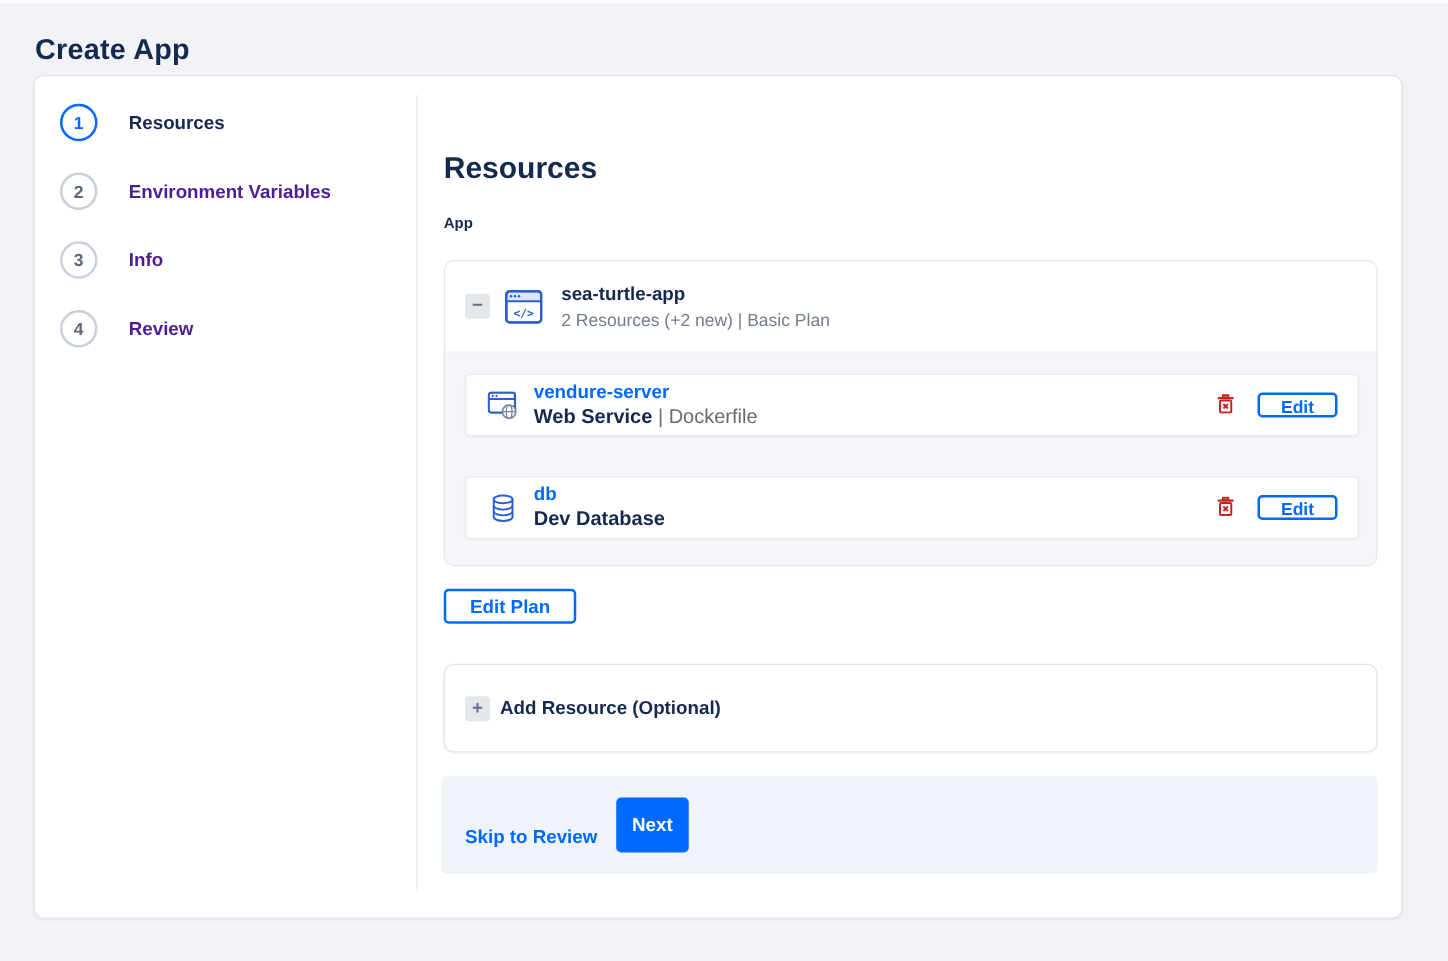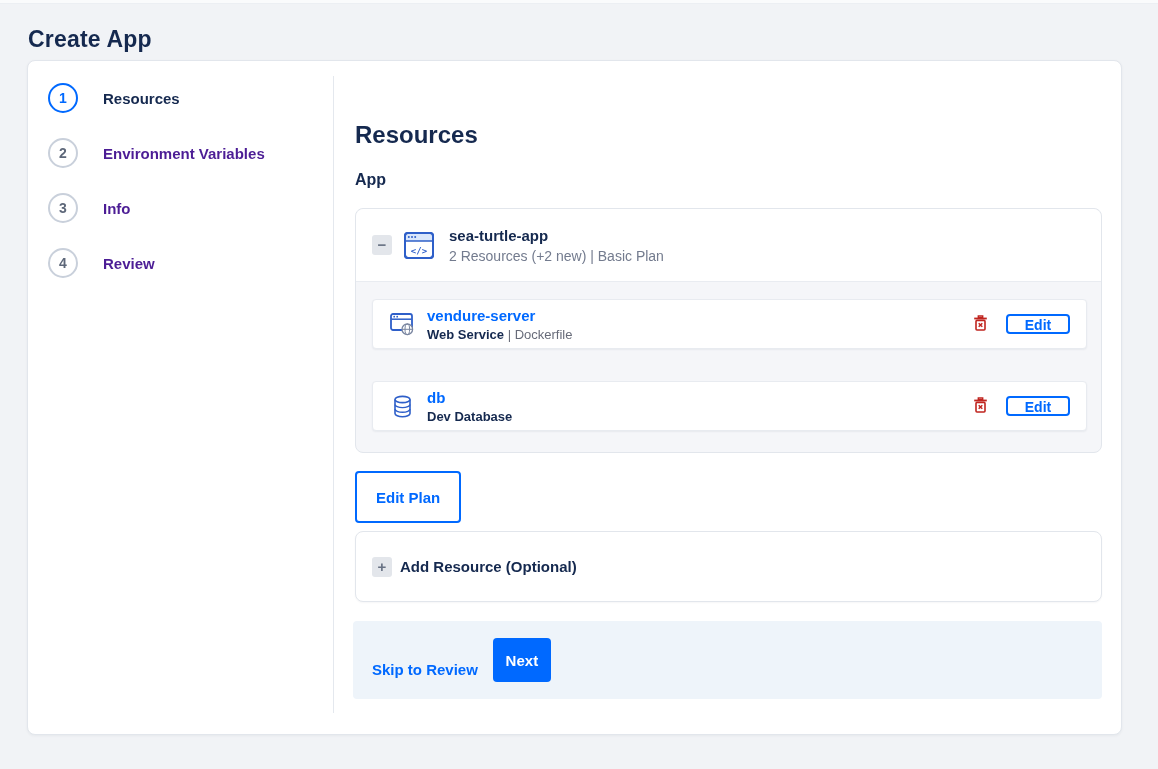--- a/index.html
+++ b/index.html
@@ -18,50 +18,50 @@
 
   .step { position:absolute; left:20px; display:flex; align-items:center; gap:25px; height:34px; cursor:pointer; }
   .step-circle { width:30px; height:30px; border-radius:50%; border:2px solid #c9d0db; background:#fff;
                  display:flex; align-items:center; justify-content:center; font-size:14px; font-weight:700; color:#5d6779; }
   .step-label { font-size:15px; font-weight:700; color:#4c1d95; }
   .step.active .step-circle { border-color:#0069ff; color:#0069ff; }
   .step.active .step-label { color:#15294f; font-weight:700; }
 
   .main { position:absolute; left:327px; top:0; width:768px; height:675px; }
   .main-heading { position:absolute; left:0; top:40px; font-size:24px; font-weight:700; color:#15294f; }
-  .section-label { position:absolute; left:0; top:110px; font-size:16px; font-weight:700; color:#15294f; }
+  .section-label { position:absolute; left:0; top:110px; font-size:12px; font-weight:700; color:#15294f; }
 
   .app-card { position:absolute; left:0; top:147px; width:747px; height:245px; background:#f5f6f9;
               border:1px solid #e2e6ec; border-radius:8px; }
   .app-card-header { height:73px; background:#ffffff; border-bottom:1px solid #e9ecf1;
                      border-radius:8px 8px 0 0; display:flex; align-items:center; padding:0 16px; }
   .collapse-btn { width:20px; height:20px; border:none; border-radius:3px; background:#e3e6eb; color:#687284;
                   font-size:15px; font-weight:700; line-height:18px; text-align:center; padding:0; cursor:pointer; flex:0 0 auto; }
   .app-icon { margin-left:12px; flex:0 0 auto; display:flex; }
   .app-title-block { margin-left:15px; }
   .app-name { font-size:15px; font-weight:700; color:#15294f; }
   .app-summary { font-size:14px; color:#737b8e; margin-top:4px; }
 
   .resource-row { position:absolute; left:16px; width:715px; height:50px; background:#ffffff;
                   border:1px solid #e8ebf0; border-radius:4px; box-shadow:0 1px 2px rgba(14,30,62,.06);
                   display:flex; align-items:center; padding:0 16px; }
   .resource-row.row-0 { top:90px; }
   .resource-row.row-1 { top:172px; }
   .res-icon { flex:0 0 auto; display:flex; width:26px; justify-content:center; }
   .res-text { margin-left:12px; }
   .res-name { font-size:15px; font-weight:700; color:#0069ff; cursor:pointer; }
-  .res-sub { font-size:13px; margin-top:3px; }
+  .res-sub { font-size:16px; margin-top:3px; }
   .res-type { font-weight:700; color:#15294f; }
   .res-detail { font-weight:400; color:#676b79; white-space:pre; }
   .row-spacer { flex:1; }
   .trash-btn { background:none; border:none; padding:3px; cursor:pointer; display:flex; }
   .edit-btn { margin-left:15px; width:64px; height:20px; background:#ffffff; border:2px solid #0069ff; border-radius:4px;
               color:#0069ff; font-size:14px; font-weight:700; cursor:pointer; font-family:"Liberation Sans",sans-serif; }
 
-  .edit-plan-btn { position:absolute; left:0; top:410px; height:52px; padding:0 19px; background:#ffffff;
+  .edit-plan-btn { position:absolute; left:0; top:410px; height:28px; padding:0 19px; background:#ffffff;
                    border:2px solid #0069ff; border-radius:4px; color:#0069ff; font-size:15px; font-weight:700;
                    cursor:pointer; font-family:"Liberation Sans",sans-serif; }
 
   .add-card { position:absolute; left:0; top:470px; width:747px; height:71px; background:#ffffff;
               border:1px solid #e2e6ec; border-radius:8px; box-shadow:0 1px 2px rgba(14,30,62,.04);
               display:flex; align-items:center; padding:0 16px; cursor:pointer; }
   .plus-box { width:20px; height:20px; border-radius:3px; background:#e3e6eb; color:#687284;
               font-size:15px; font-weight:700; line-height:19px; text-align:center; flex:0 0 auto; }
   .add-label { margin-left:8px; font-size:15px; font-weight:700; color:#15294f; }
 

